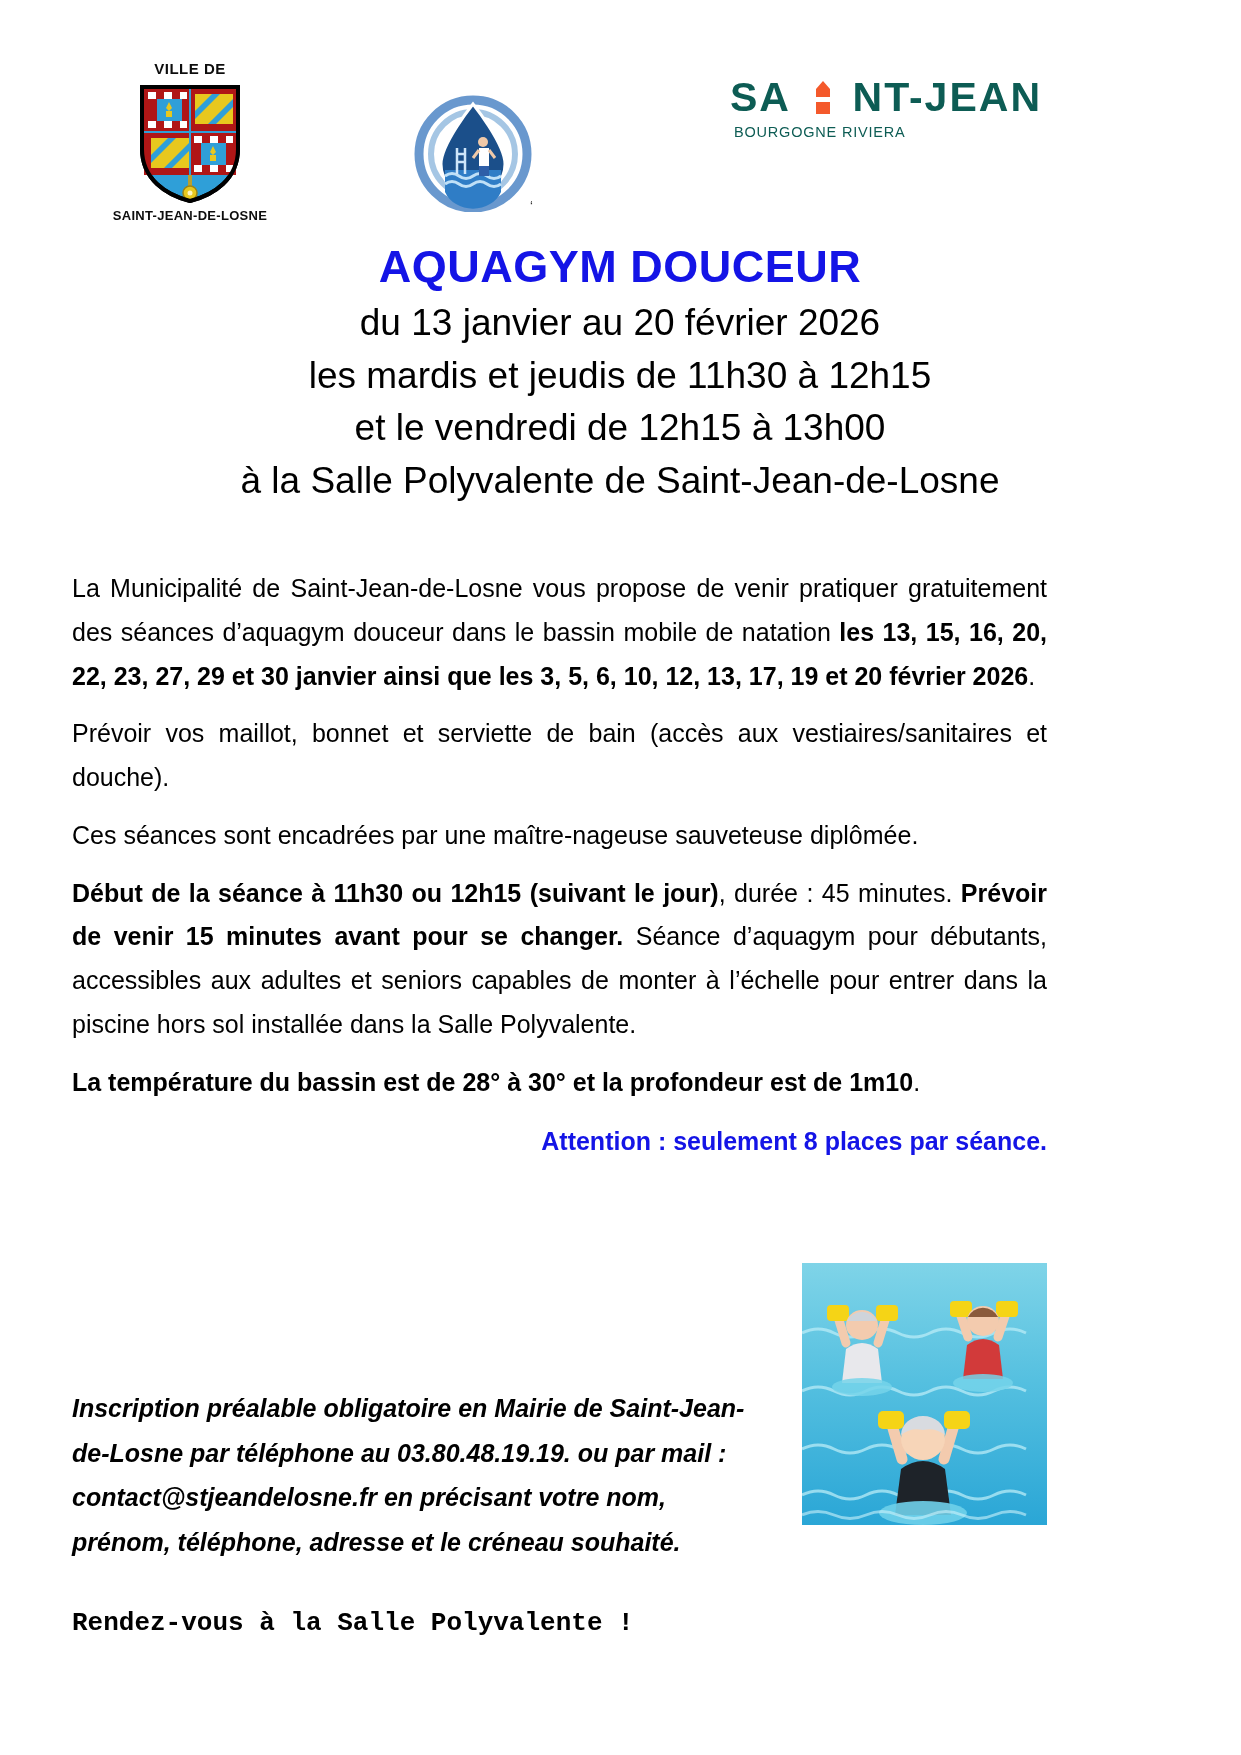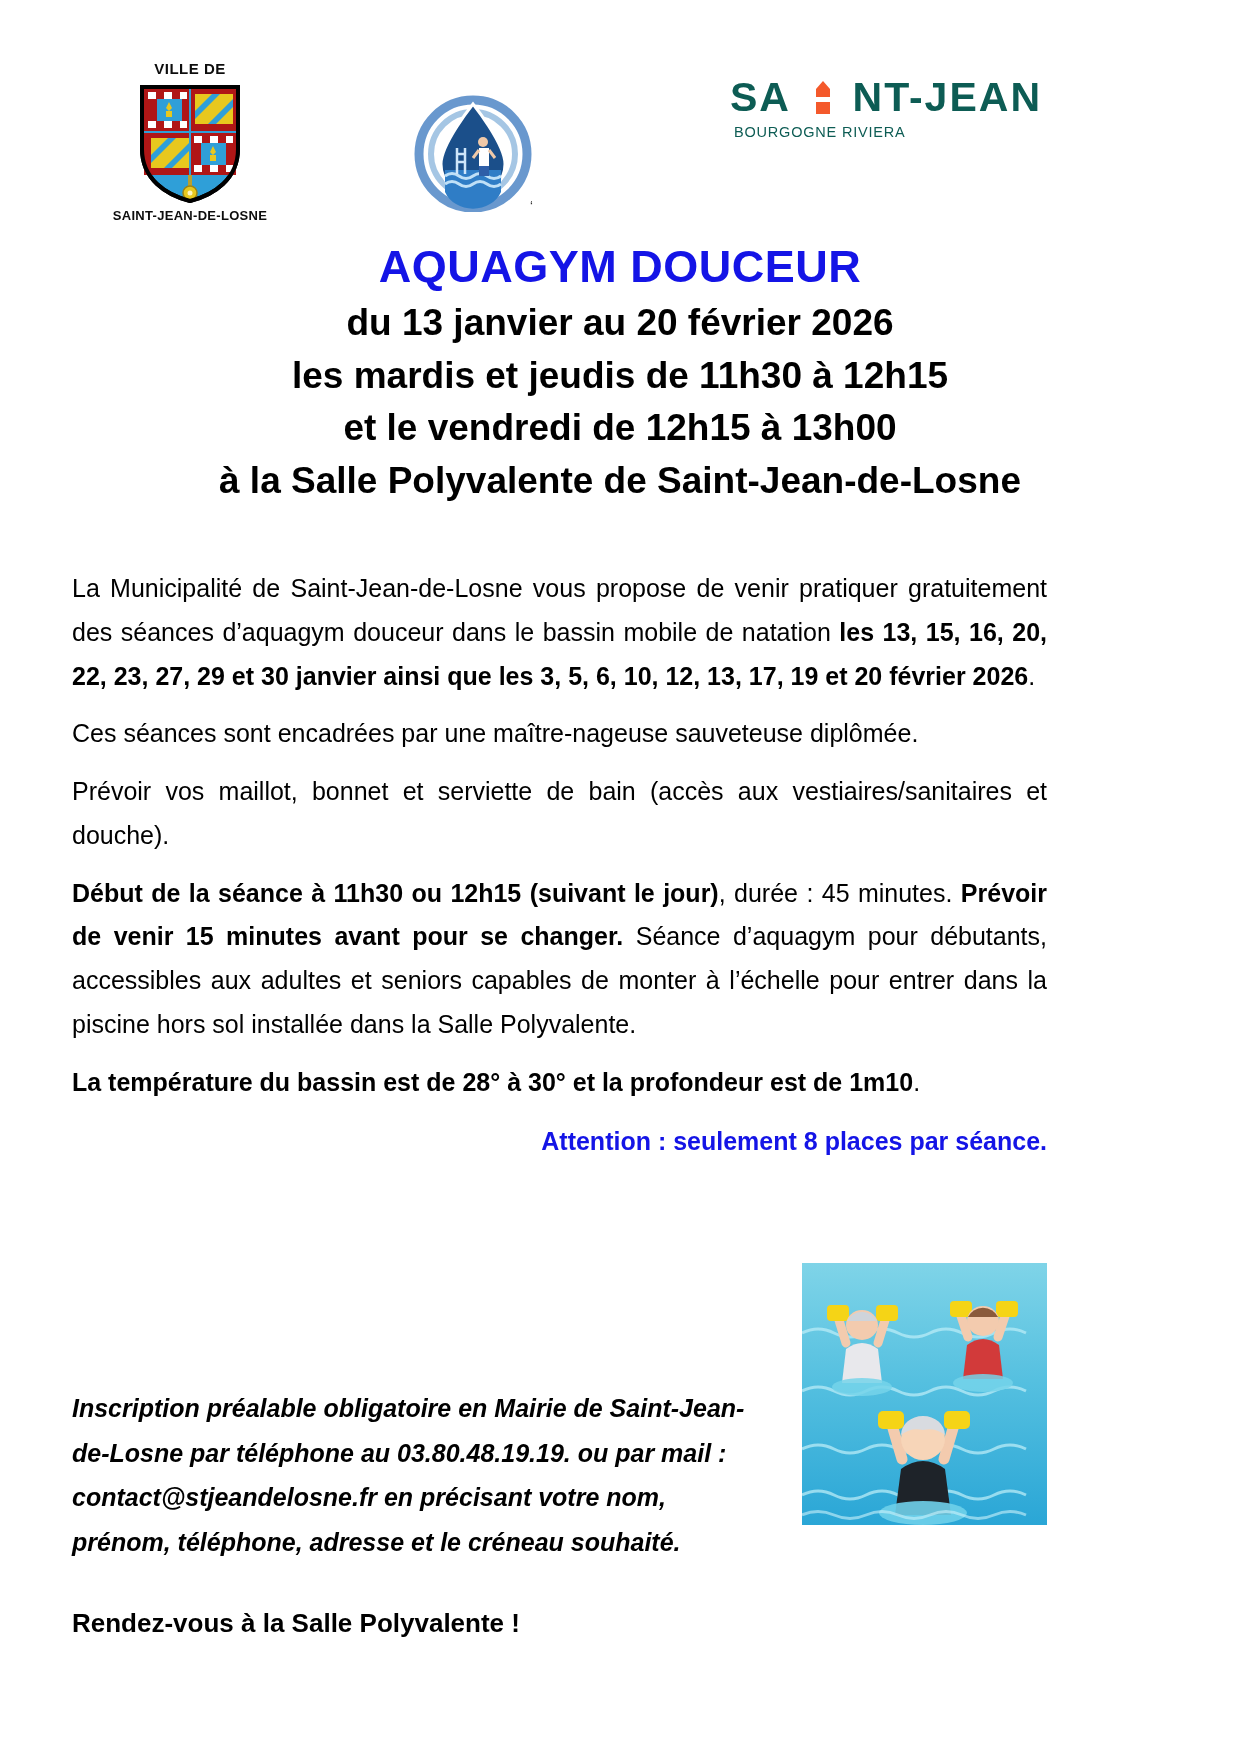--- a/index.html
+++ b/index.html
@@ -146,21 +146,21 @@
     font-family: "Liberation Sans Narrow", "Liberation Sans", sans-serif;
     font-weight: bold;
     font-size: 45px;
     color: #1414e6;
     letter-spacing: 0.5px;
     line-height: 1.18;
     margin: 4px;
   }
   .sub-title {
     font-family: "Liberation Sans Narrow", "Liberation Sans", sans-serif;
-    font-weight: bold;
+    font-weight: normal;
     font-size: 37px;
     color: #000000;
     line-height: 1.42;
     margin: 0;
     white-space: nowrap;
   }
 
   
   .body-text {
     position: absolute;
@@ -196,21 +196,21 @@
     font-weight: bold;
     font-size: 25px;
     line-height: 1.78;
     color: #000000;
     margin: 0;
   }
   .rdv {
     position: absolute;
     top: 1608px;
     left: 72px;
-    font-family: Liberation Sans, sans-serif;
+    font-family: Liberation Mono, monospace;
     font-weight: bold;
     font-size: 26px;
     color: #000000;
   }
 
   
   .photo {
     position: absolute;
     left: 802px;
     top: 1263px;
@@ -312,23 +312,23 @@
     <div class="sub-title">du 13 janvier au 20 février 2026</div>
     <div class="sub-title">les mardis et jeudis de 11h30 à 12h15</div>
     <div class="sub-title">et le vendredi de 12h15 à 13h00</div>
     <div class="sub-title">à la Salle Polyvalente de Saint-Jean-de-Losne</div>
   </div>
 
   <div class="body-text">
 
     <p class="para"><span>La Municipalité de Saint-Jean-de-Losne vous propose de venir pratiquer gratuitement des séances d’aquagym douceur dans le bassin mobile de natation </span><b>les 13, 15, 16, 20, 22, 23, 27, 29 et 30 janvier ainsi que les 3, 5, 6, 10, 12, 13, 17, 19 et 20 février 2026</b><span>.</span></p>
 
+    <p class="para">Prévoir vos maillot, bonnet et serviette de bain (accès aux vestiaires/sanitaires et douche).</p>
+
     <p class="para">Ces séances sont encadrées par une maître-nageuse sauveteuse diplômée.</p>
-
-    <p class="para">Prévoir vos maillot, bonnet et serviette de bain (accès aux vestiaires/sanitaires et douche).</p>
 
     <p class="para"><b>Début de la séance à 11h30 ou 12h15 (suivant le jour)</b><span>, durée : 45 minutes. </span><b>Prévoir de venir 15 minutes avant pour se changer.</b><span> Séance d’aquagym pour débutants, accessibles aux adultes et seniors capables de monter à l’échelle pour entrer dans la piscine hors sol installée dans la Salle Polyvalente.</span></p>
 
     <p class="para"><b>La température du bassin est de 28° à 30° et la profondeur est de 1m10</b><span>.</span></p>
 
     <p class="para attention"><span class="blue">Attention : seulement 8 places par séance.</span></p>
   </div>
 
   <div class="contact-block">
     <div class="contact-text">Inscription préalable obligatoire en Mairie de Saint-Jean-</div>

